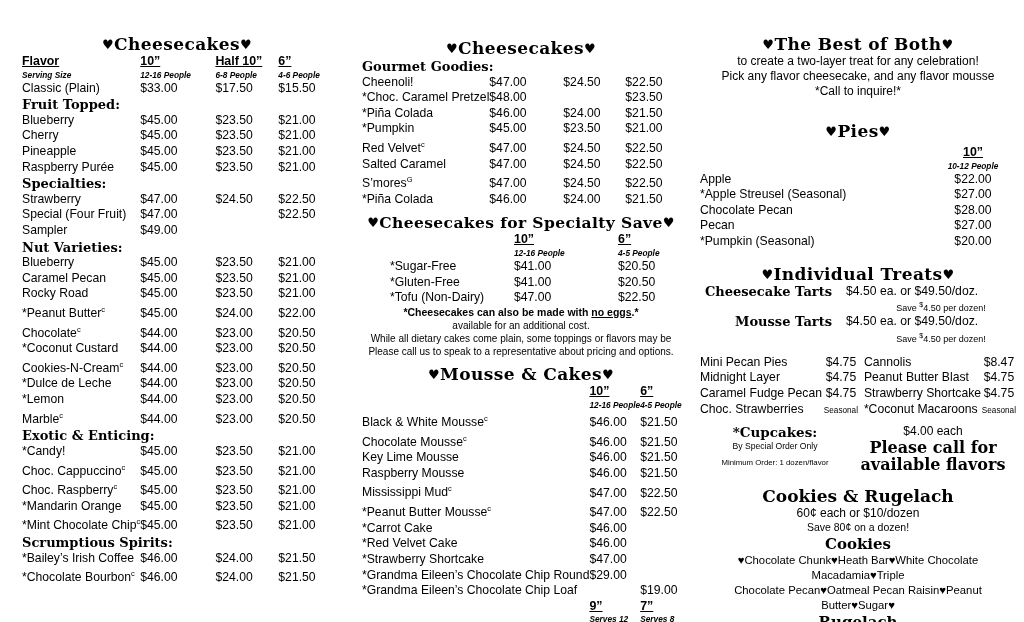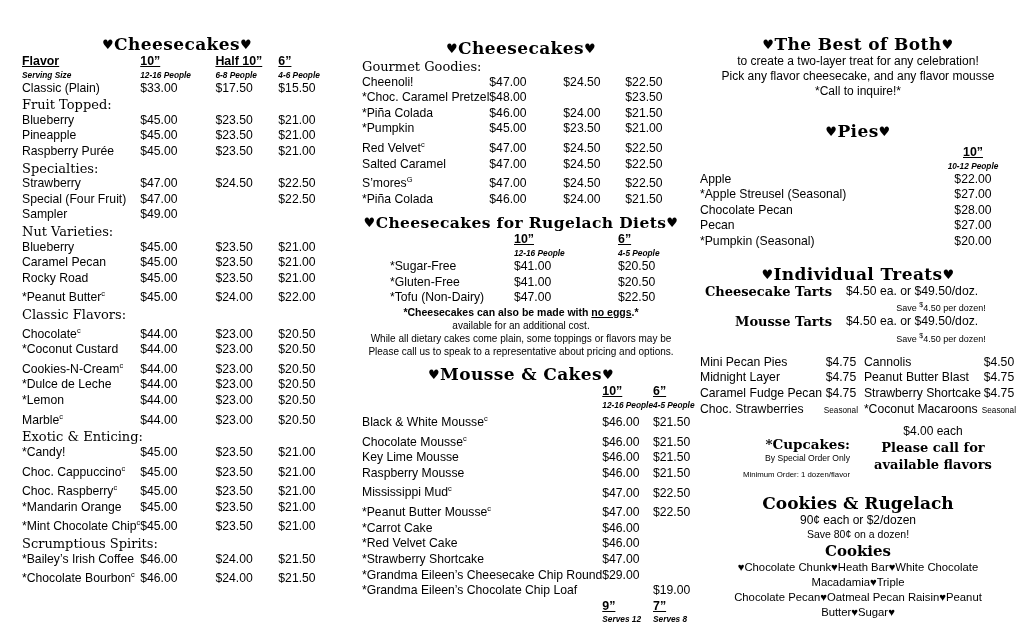--- a/index.html
+++ b/index.html
@@ -29,21 +29,21 @@
   table{border-collapse:collapse;width:100%;font-size:12.2px;}
   td{padding:0;line-height:15.6px;vertical-align:baseline;white-space:nowrap;}
   .c-name{text-align:left;}
   .c-p{text-align:left;}
   .pad-a{width:92px;}
   .pad-b{width:74px;}
   .pad-c{width:62px;}
 
   .group{
     font-family:"DejaVu Serif",serif;
-    font-weight:normal;
+    font-weight:bold;
     font-size:13px;
     padding-top:1px;
   }
   .colhead{
     font-weight:bold;
     text-decoration:underline;
     font-size:12.4px;
     text-align:left;
   }
   .serv{
@@ -59,27 +59,27 @@
   .body-txt{font-size:12px;text-align:center;line-height:15px;}
   .u{text-decoration:underline;}
   .spacer6{height:6px;}
   .treat-row{display:flex;font-size:12.2px;line-height:15.6px;}
   .treat-l{width:132px;text-align:right;font-family:"DejaVu Serif",serif;font-weight:bold;font-size:13px;}
   .treat-r{padding-left:14px;}
   .save{font-size:9px;text-align:center;width:218px;margin-left:132px;line-height:12px;}
   .tiny-sup{font-size:7px;vertical-align:super;}
 
   .cup{display:flex;margin-top:6px;}
-  .cup-l{width:150px;text-align:right;margin-top:12px;}
+  .cup-l{width:150px;text-align:center;}
   .cup-r{width:166px;text-align:center;}
   .cup-title{font-family:"DejaVu Serif",serif;font-weight:bold;font-size:13.5px;}
   .cup-sub{font-size:8.6px;margin-top:1px;}
   .cup-min{font-size:7.8px;margin-top:7px;}
   .cup-price{font-size:12px;}
-  .cup-call{font-family:"DejaVu Serif",serif;font-weight:bold;font-size:13px;line-height:15px;margin-top:2px;}
+  .cup-call{font-family:"DejaVu Serif",serif;font-weight:bold;font-size:16px;line-height:15px;margin-top:2px;}
 </style>
 </head>
 <body>
 
 <div class="page">
 
   <div class="col col1" style="top:34px;">
     <div class="heading h-main">
       <span class="heart">♥</span><span>Cheesecakes</span><span class="heart">♥</span>
     </div>
@@ -108,20 +108,26 @@
           <tr>
             <td class="group" colspan="4">Fruit Topped:</td>
           </tr>
           <tr>
             <td class="c-name">Blueberry</td>
             <td class="c-p">$45.00</td>
             <td class="c-p">$23.50</td>
             <td class="c-p">$21.00</td>
           </tr>
           <tr>
+            <td class="c-name">Cherry</td>
+            <td class="c-p">$45.00</td>
+            <td class="c-p">$23.50</td>
+            <td class="c-p">$21.00</td>
+          </tr>
+          <tr>
             <td class="c-name">Pineapple</td>
             <td class="c-p">$45.00</td>
             <td class="c-p">$23.50</td>
             <td class="c-p">$21.00</td>
           </tr>
           <tr>
             <td class="c-name">Raspberry Purée</td>
             <td class="c-p">$45.00</td>
             <td class="c-p">$23.50</td>
             <td class="c-p">$21.00</td>
@@ -168,23 +174,20 @@
             <td class="c-p">$23.50</td>
             <td class="c-p">$21.00</td>
           </tr>
           <tr>
             <td class="c-name">*Peanut Butter<sup>c</sup></td>
             <td class="c-p">$45.00</td>
             <td class="c-p">$24.00</td>
             <td class="c-p">$22.00</td>
           </tr>
           <tr>
-            <td class="group" colspan="4">Classic Flavors:</td>
-          </tr>
-          <tr>
             <td class="c-name">Chocolate<sup>c</sup></td>
             <td class="c-p">$44.00</td>
             <td class="c-p">$23.00</td>
             <td class="c-p">$20.50</td>
           </tr>
           <tr>
             <td class="c-name">*Coconut Custard</td>
             <td class="c-p">$44.00</td>
             <td class="c-p">$23.00</td>
             <td class="c-p">$20.50</td>
@@ -323,21 +326,21 @@
             <td class="c-name" style="width: 92px;">*Piña Colada</td>
             <td class="c-p" style="width: 74px;">$46.00</td>
             <td class="c-p" style="width: 62px;">$24.00</td>
             <td class="c-p">$21.50</td>
           </tr>
         </tbody>
     </table>
 
     <div class="spacer6"></div>
     <div class="heading h-sub">
-      <span class="heart">♥</span><span>Cheesecakes for Rugelach Diets</span><span class="heart">♥</span>
+      <span class="heart">♥</span><span>Cheesecakes for Specialty Save</span><span class="heart">♥</span>
     </div>
     <table>
       <tbody>
           <tr>
         <td></td>
         <td class="colhead" style="width:104px;">10”</td>
         <td class="colhead" style="width:62px;">6”</td>
       </tr>
       <tr>
         <td></td>
@@ -427,21 +430,21 @@
             <td class="c-name">*Red Velvet Cake</td>
             <td class="c-p">$46.00</td>
             <td class="c-p"></td>
           </tr>
           <tr>
             <td class="c-name">*Strawberry Shortcake</td>
             <td class="c-p">$47.00</td>
             <td class="c-p"></td>
           </tr>
           <tr>
-            <td class="c-name">*Grandma Eileen’s Cheesecake Chip Round</td>
+            <td class="c-name">*Grandma Eileen’s Chocolate Chip Round</td>
             <td class="c-p">$29.00</td>
             <td class="c-p"></td>
           </tr>
           <tr>
             <td class="c-name">*Grandma Eileen’s Chocolate Chip Loaf</td>
             <td class="c-p"></td>
             <td class="c-p">$19.00</td>
           </tr>
         </tbody>
       <tbody>
@@ -525,21 +528,21 @@
         <div class="save">Save <span class="tiny-sup">$</span>4.50 per dozen!</div>
       </div>
 
     <div style="height:10px;"></div>
     <table>
       <tbody id="c3-grid">
           <tr>
             <td class="c-name" style="width: 122px;">Mini Pecan Pies</td>
             <td class="c-p" style="text-align: center; width: 58px;">$4.75</td>
             <td class="c-name" style="width: 122px; padding-left: 4px;">Cannolis</td>
-            <td class="c-p" style="text-align: center;">$4.50</td>
+            <td class="c-p" style="text-align: center;">$8.47</td>
           </tr>
           <tr>
             <td class="c-name" style="width: 122px;">Midnight Layer</td>
             <td class="c-p" style="text-align: center; width: 58px;">$4.75</td>
             <td class="c-name" style="width: 122px; padding-left: 4px;">Peanut Butter Blast</td>
             <td class="c-p" style="text-align: center;">$4.75</td>
           </tr>
           <tr>
             <td class="c-name" style="width: 122px;">Caramel Fudge Pecan</td>
             <td class="c-p" style="text-align: center; width: 58px;">$4.75</td>
@@ -563,21 +566,21 @@
       </div>
       <div class="cup-r">
         <div class="cup-price">$4.00 each</div>
         <div class="cup-call">Please call for</div>
         <div class="cup-call">available flavors</div>
       </div>
     </div>
 
     <div style="height:14px;"></div>
     <div class="h-plain" style="font-size:17px;">Cookies &amp; Rugelach</div>
-    <div class="body-txt">90¢ each or $2/dozen</div>
+    <div class="body-txt">60¢ each or $10/dozen</div>
     <div class="fine-b">Save 80¢ on a dozen!</div>
     <div class="h-plain" style="font-size:15px;">Cookies</div>
     <div class="body-txt" style="font-size:11.3px;">♥Chocolate Chunk♥Heath Bar♥White Chocolate Macadamia♥Triple</div>
     <div class="body-txt" style="font-size:11.3px;">Chocolate Pecan♥Oatmeal Pecan Raisin♥Peanut Butter♥Sugar♥</div>
     <div class="h-plain" style="font-size:15px;">Rugelach</div>
 
   </div>
 </div>
 
 </body></html>

